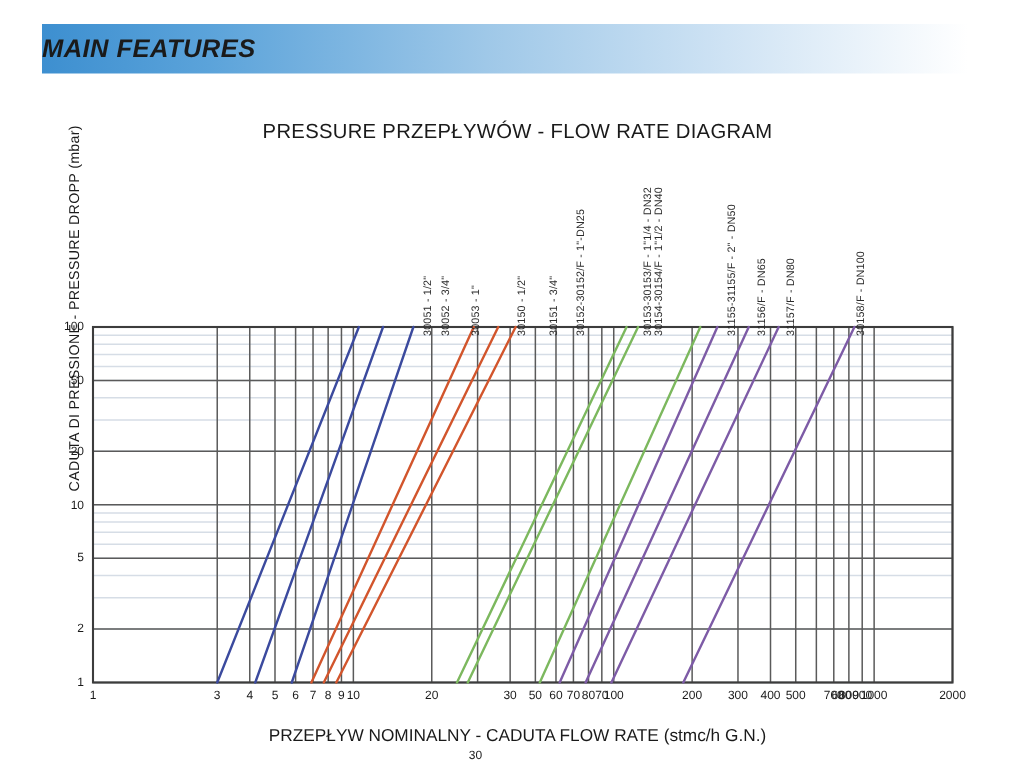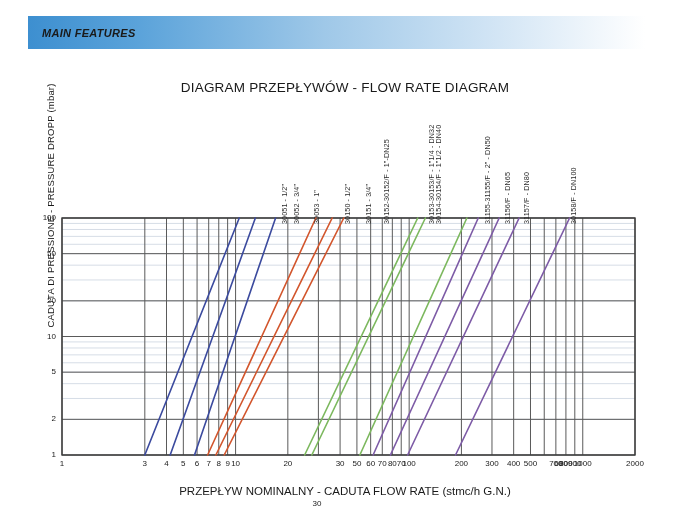--- a/index.html
+++ b/index.html
@@ -20,26 +20,25 @@
     position: absolute;
     left: 28px;
     top: 16px;
     width: 617px;
     height: 33px;
     background: linear-gradient(to right, #3d8fd0 0%, #5ba3da 18%, #9fc8e8 48%, #cfe3f4 74%, #ffffff 100%);
     display: flex;
     align-items: center;
   }
   #main-features-banner .banner-text {
-    font-size: 11px;
+    font-size: 17px;
     font-weight: bold;
     font-style: italic;
     color: #1a1a1a;
     letter-spacing: 0.3px;
-    padding-left: 14px;
   }
 
   
   #chart-title {
     position: absolute;
     top: 80px;
     left: 0;
     width: 690px;
     text-align: center;
     font-size: 13.5px;
@@ -111,21 +110,21 @@
   .tick-y { text-align: right; }
 </style>
 </head>
 <body>
 
 <div id="main-features-banner">
   <span class="banner-text">MAIN FEATURES</span>
 </div>
 
 <div id="chart-title">
-  <span class="t-plain">DIAGRAM PRZEPŁYWÓW - </span><span class="t-ital">FLOW RATE DIAGRAM</span>
+  <span class="t-plain">PRESSURE PRZEPŁYWÓW - </span><span class="t-ital">FLOW RATE DIAGRAM</span>
 </div>
 
 <div id="chart-area">
   <svg id="chart-svg" width="690" height="517">
     <g id="grid-minor">
         <line x1="62" y1="455.00" x2="635" y2="455.00" stroke="#d6dde6" stroke-width="1"></line>
         <line x1="62" y1="419.33" x2="635" y2="419.33" stroke="#d6dde6" stroke-width="1"></line>
         <line x1="62" y1="398.46" x2="635" y2="398.46" stroke="#d6dde6" stroke-width="1"></line>
         <line x1="62" y1="383.66" x2="635" y2="383.66" stroke="#d6dde6" stroke-width="1"></line>
         <line x1="62" y1="372.17" x2="635" y2="372.17" stroke="#d6dde6" stroke-width="1"></line>

